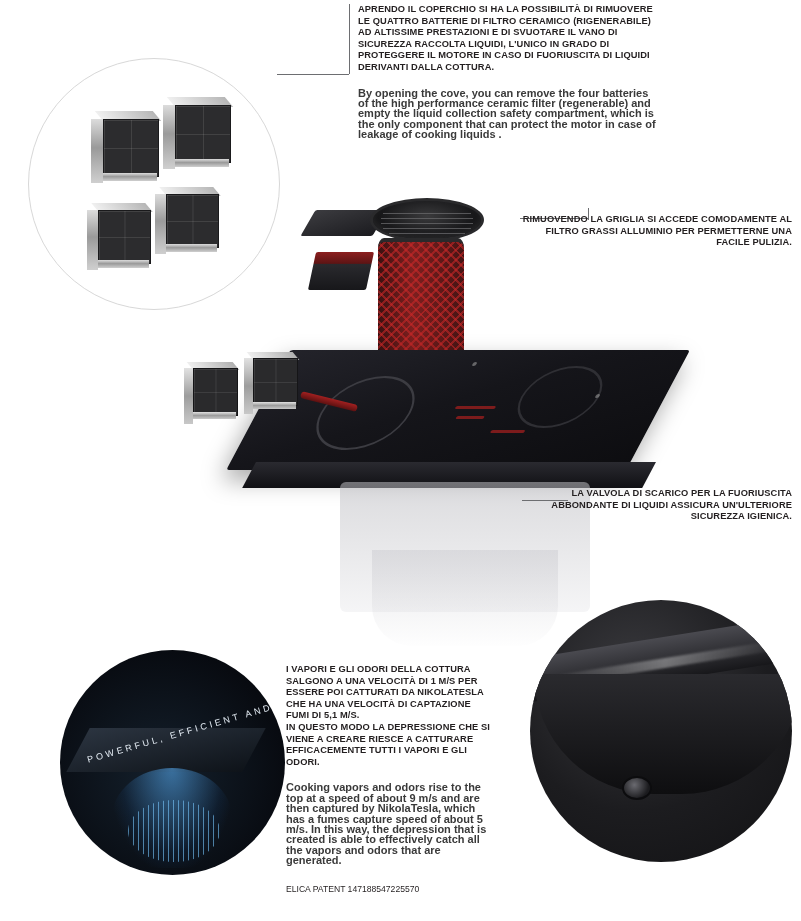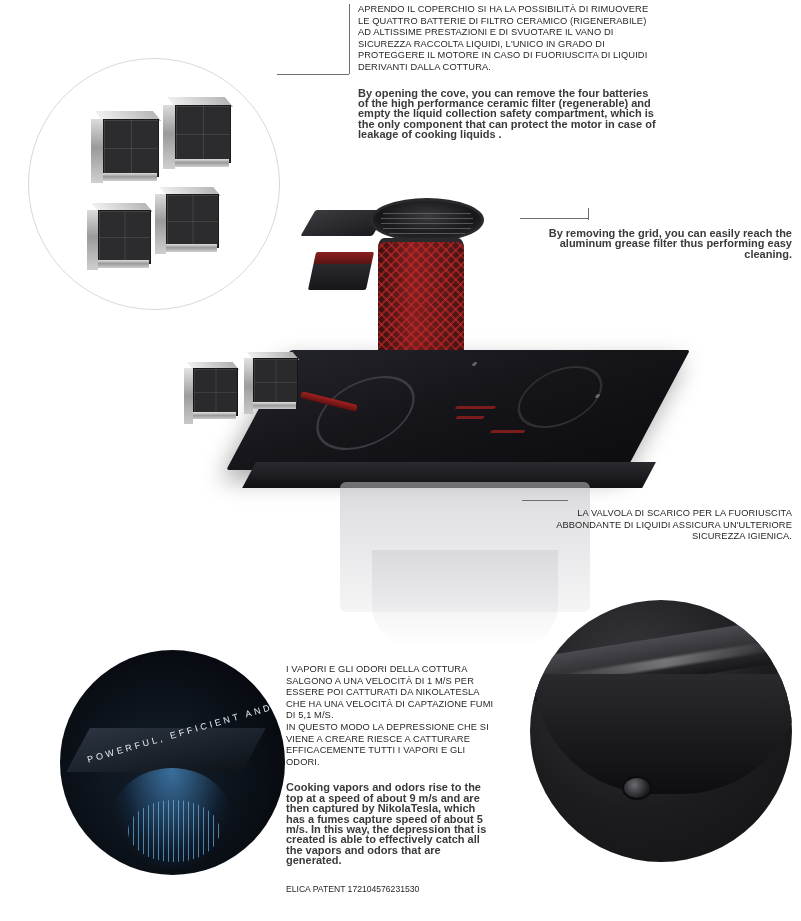--- a/index.html
+++ b/index.html
@@ -19,21 +19,21 @@
     position: absolute;
     inset: 0;
   }
   
   .txt-it {
     font-size: 9.3px;
     line-height: 11.6px;
     text-transform: uppercase;
     letter-spacing: 0.1px;
     color: #231f20;
-    font-weight: 400;
+    font-weight: 700;
   }
   .txt-en {
     font-size: 11px;
     line-height: 10.4px;
     color: #3a3a3a;
     font-weight: 700;
   }
   .txt-patent {
     font-size: 8.6px;
     line-height: 11px;
@@ -378,41 +378,41 @@
     <div class="red-hose" style="left:160px; top:208px; width:58px; transform:rotate(14deg);"></div>
 
     <div id="duct-body"></div>
     <div id="duct-ghost"></div>
   </div>
 
   <div class="leader h" style="left:520px; top:218px; width:68px;"></div>
   <div class="leader v" style="left:588px; top:208px; height:12px;"></div>
 
   <div class="textblock right" style="left:520px; top:214px; width:272px;">
-    <div class="txt-en" style="margin-top:14px;">By removing the grid, you can easily reach the aluminum grease filter thus performing easy cleaning.</div>
+    <div class="txt-it">RIMUOVENDO LA GRIGLIA SI ACCEDE COMODAMENTE AL FILTRO GRASSI ALLUMINIO PER PERMETTERNE UNA FACILE PULIZIA.</div>
   </div>
 
   <div class="leader h" style="left:522px; top:500px; width:46px;"></div>
 
-  <div class="textblock right" style="left:520px; top:508px; width:272px;">
+  <div class="textblock right" style="left:520px; top:488px; width:272px;">
     <div class="txt-it">LA VALVOLA DI SCARICO PER LA FUORIUSCITA ABBONDANTE DI LIQUIDI ASSICURA UN'ULTERIORE SICUREZZA IGIENICA.</div>
   </div>
 
   <div class="circle-inset" id="airflow-circle">
     <div class="hob-ghost"></div>
     <div class="beam"></div>
     <div class="coil"></div>
     <div id="airflow-label">POWERFUL, EFFICIENT AND QUIET</div>
   </div>
 
   <div class="textblock" style="left:286px; top:664px; width:210px;">
     <div class="txt-it" style="white-space:pre-line;">I VAPORI E GLI ODORI DELLA COTTURA SALGONO A UNA VELOCITÀ DI 1 M/S PER ESSERE POI CATTURATI DA NIKOLATESLA CHE HA UNA VELOCITÀ DI CAPTAZIONE FUMI DI 5,1 M/S.
 IN QUESTO MODO LA DEPRESSIONE CHE SI VIENE A CREARE RIESCE A CATTURARE EFFICACEMENTE TUTTI I VAPORI E GLI ODORI.</div>
     <div class="txt-en" style="margin-top:14px;">Cooking  vapors and odors rise to the top at a speed of about 9 m/s and are then captured by NikolaTesla, which has a fumes capture speed of about 5 m/s. In this way, the depression that is created is able to effectively catch all the vapors and odors that are generated.</div>
-    <div class="txt-patent" style="margin-top:18px;">ELICA PATENT 172104576231530</div>
+    <div class="txt-patent" style="margin-top:18px;">ELICA PATENT 147188547225570</div>
   </div>
 
   <div class="circle-inset" id="valve-circle">
     <div class="panel-top"></div>
     <div class="highlight"></div>
     <div class="panel-body"></div>
     <div class="valve-nozzle"></div>
   </div>
 
 </div>

